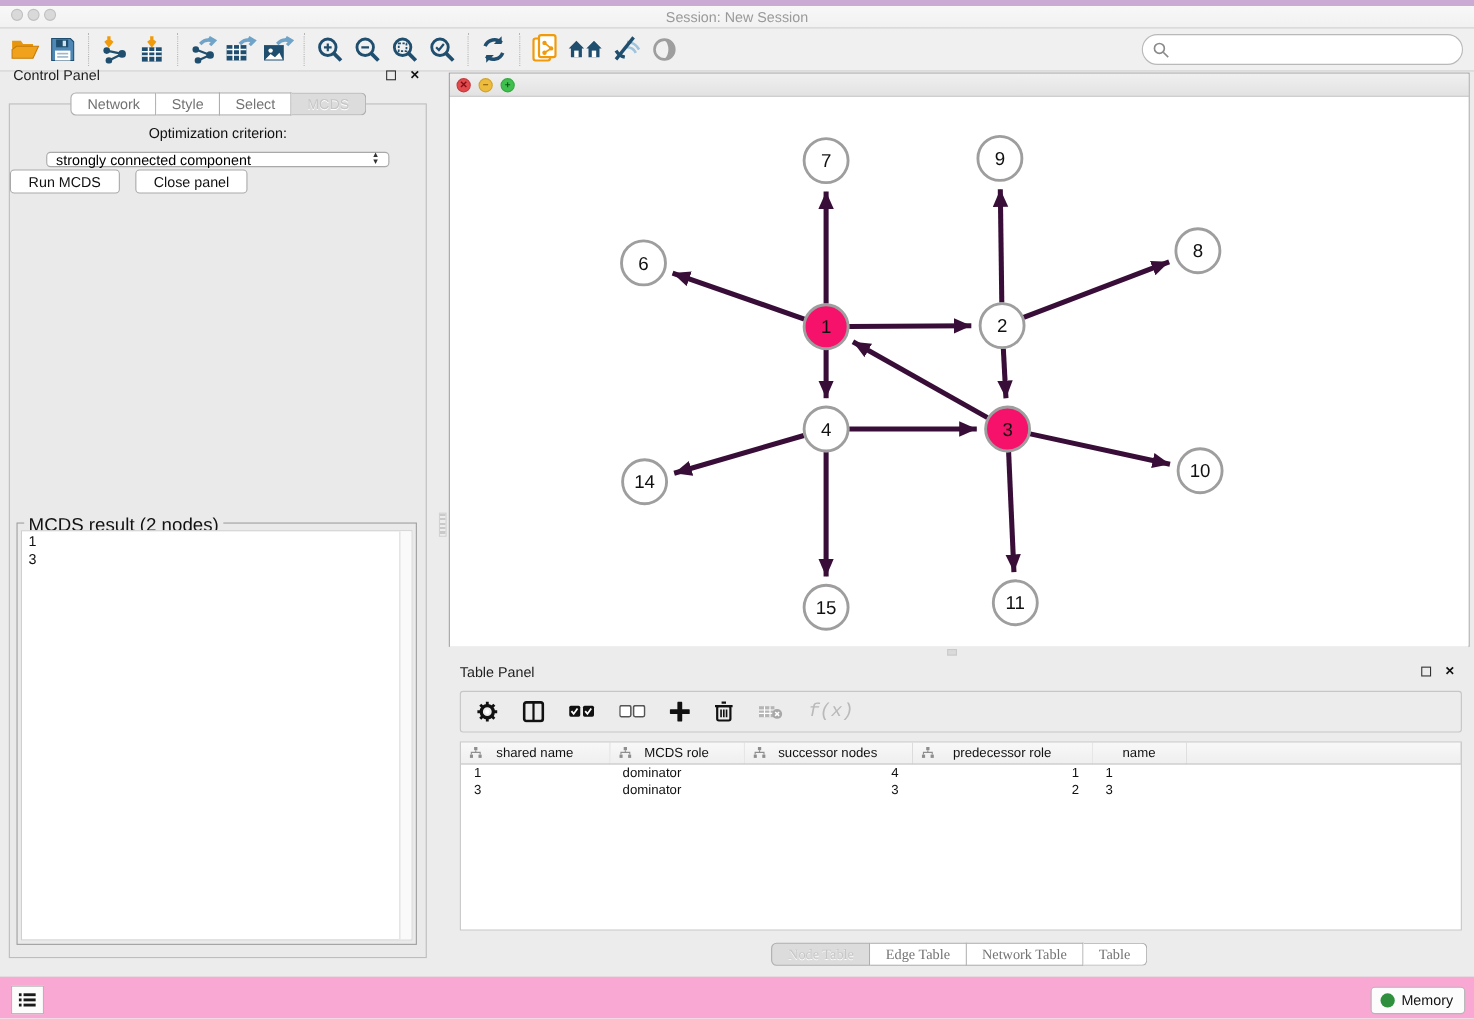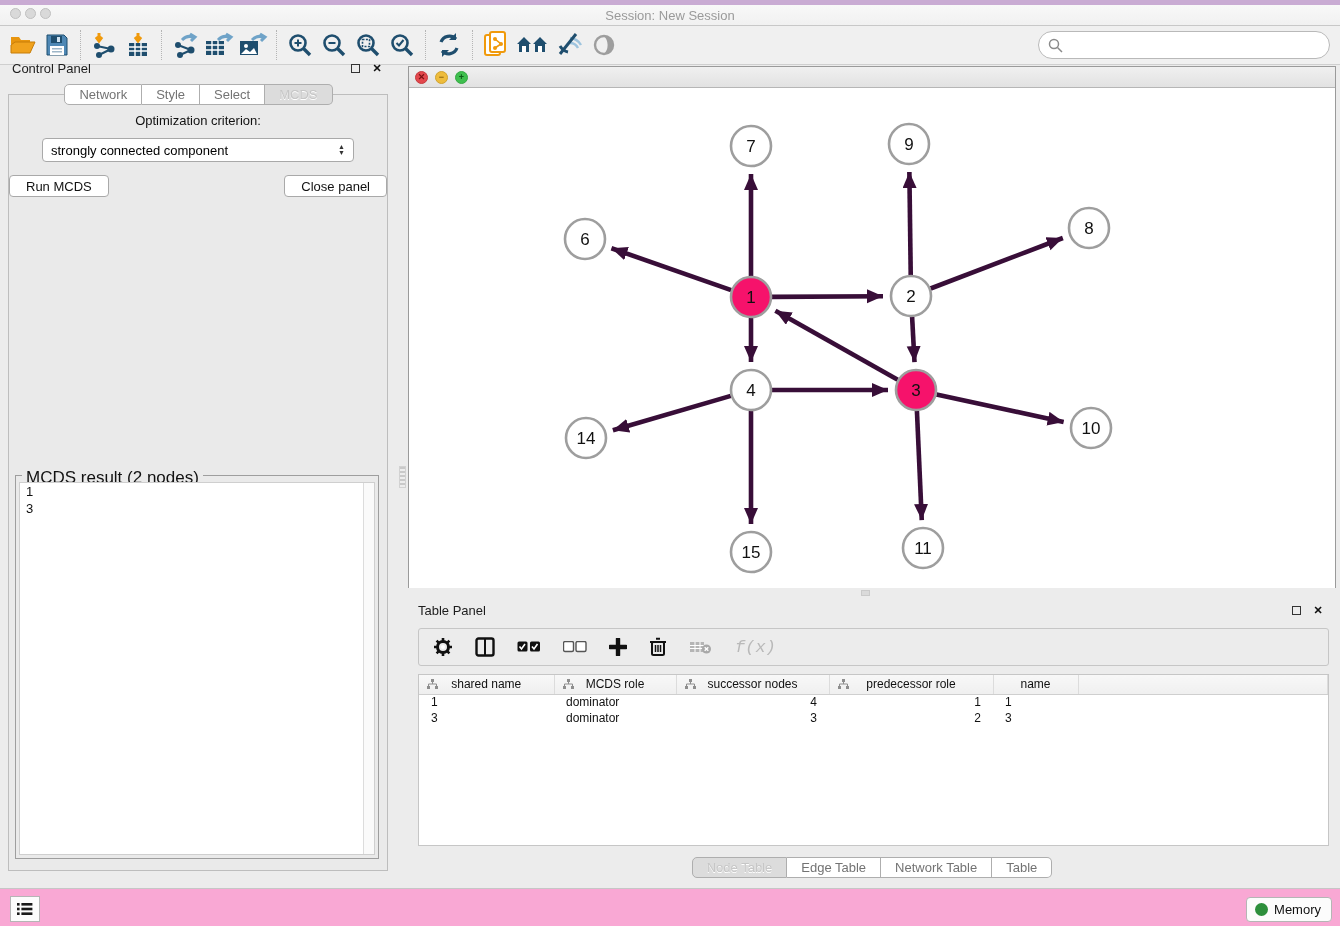--- a/index.html
+++ b/index.html
@@ -37,26 +37,26 @@
   .sq { width:9px; height:9px; border:1.5px solid #333; display:inline-block; }
   .tabs-row { position:absolute; left:0; right:0; top:28px; display:flex; justify-content:center; z-index:2; }
   .seg-tab { height:21px; padding:0 14px; background:#fff; border:1px solid #aeaeae;
     border-left:none; font-size:13px; display:flex; align-items:center; cursor:pointer; color:#737373; }
   .seg-tab:first-child { border-left:1px solid #aeaeae; border-radius:5px 0 0 5px; }
   .seg-tab:last-child  { border-radius:0 5px 5px 0; }
   .seg-tab.sel { background:#dcdcdc; color:#c6c6c6; text-shadow:0 1px 0 #fff; }
   .cp-content { position:absolute; left:8px; right:9px; top:38px; bottom:5px;
     background:#eaeaea; border:1px solid #bdbdbd; }
   .opt-label { text-align:center; margin-top:18px; font-size:13px; color:#111; }
-  .dropdown { margin:10px auto 0; width:312px; height:24px; background:#fff;
+  .dropdown { margin:10px auto 0; width:312px; height:14px; background:#fff;
     border:1px solid #a9a9a9; border-radius:4px; display:flex; align-items:center;
     padding:0 8px; font-size:13px; cursor:pointer; }
   .dropdown .dd-label { flex:1; }
   .dd-arrows { display:flex; flex-direction:column; line-height:6px; font-size:7px; color:#333; }
-  .btn-row { display:flex; justify-content:space-between; gap:14px; margin-top:13px; }
+  .btn-row { display:flex; justify-content:flex-start; gap:14px; margin-top:2px; }
   .push-btn { height:22px; padding:0 16px; background:#fff; border:1px solid #a9a9a9;
     border-radius:4px; font-size:13px; display:flex; align-items:center; cursor:pointer; color:#111; }
   .fieldset { position:absolute; left:6px; right:8px; top:380px; bottom:11px;
     border:1px solid #9e9e9e; }
   .fieldset .legend { position:absolute; top:-8px; left:6px; background:#eaeaea;
     padding:0 4px; font-size:17px; color:#111; }
   .result-list { position:absolute; left:3px; right:3px; top:6px; bottom:3px; background:#fff;
     border:1px solid #cfcfcf; font-size:13px; color:#111; }
   .result-list .item { padding:1px 6px; }
   .result-scroll { position:absolute; right:0; top:0; bottom:0; width:11px;
@@ -93,21 +93,21 @@
   .fx { font-family:Liberation Mono, monospace; font-style:italic; font-size:17px; color:#b9b9b9; }
   .table-box { position:absolute; left:10px; right:7px; top:76px; bottom:42px;
     background:#fff; border:1px solid #c6c6c6; }
   table.grid { border-collapse:collapse; width:100%; table-layout:fixed; }
   table.grid th { height:19px; background:linear-gradient(#f8f8f8,#efefef);
     border-bottom:1px solid #cfcfcf; border-right:1px solid #dcdcdc;
     font-size:12px; font-weight:normal; color:#111; text-align:center; position:relative; }
   table.grid th .hicon { position:absolute; left:8px; top:4px; }
   table.grid td { height:16px; font-size:12px; color:#111; padding:0 12px; white-space:nowrap; }
   td.num { text-align:right; padding-right:14px; }
-  .tp-tabs { position:absolute; left:0; right:0; bottom:10px; display:flex; justify-content:center; }
+  .tp-tabs { position:absolute; left:0; right:0; bottom:10px; display:flex; justify-content:center;font-family:Liberation Serif, serif; }
 
   
   .statusbar { position:absolute; left:0; top:888px; width:1340px; height:38px;
     background:#f9a8d4; border-top:1px solid #c6c6c6; }
   .list-btn { position:absolute; left:10px; top:7px; width:30px; height:26px; background:#fcfcfc;
     border:1px solid #b5b5b5; display:flex; align-items:center; justify-content:center; cursor:pointer; }
   .mem-btn { position:absolute; right:8px; top:8px; height:25px; padding:0 10px 0 8px;
     background:#fcfcfc; border:1px solid #b5b5b5; border-radius:4px;
     display:flex; align-items:center; gap:6px; font-size:13px; color:#111; cursor:pointer; }
   .mem-dot { width:13px; height:13px; border-radius:50%; background:#2e8f3c; }

